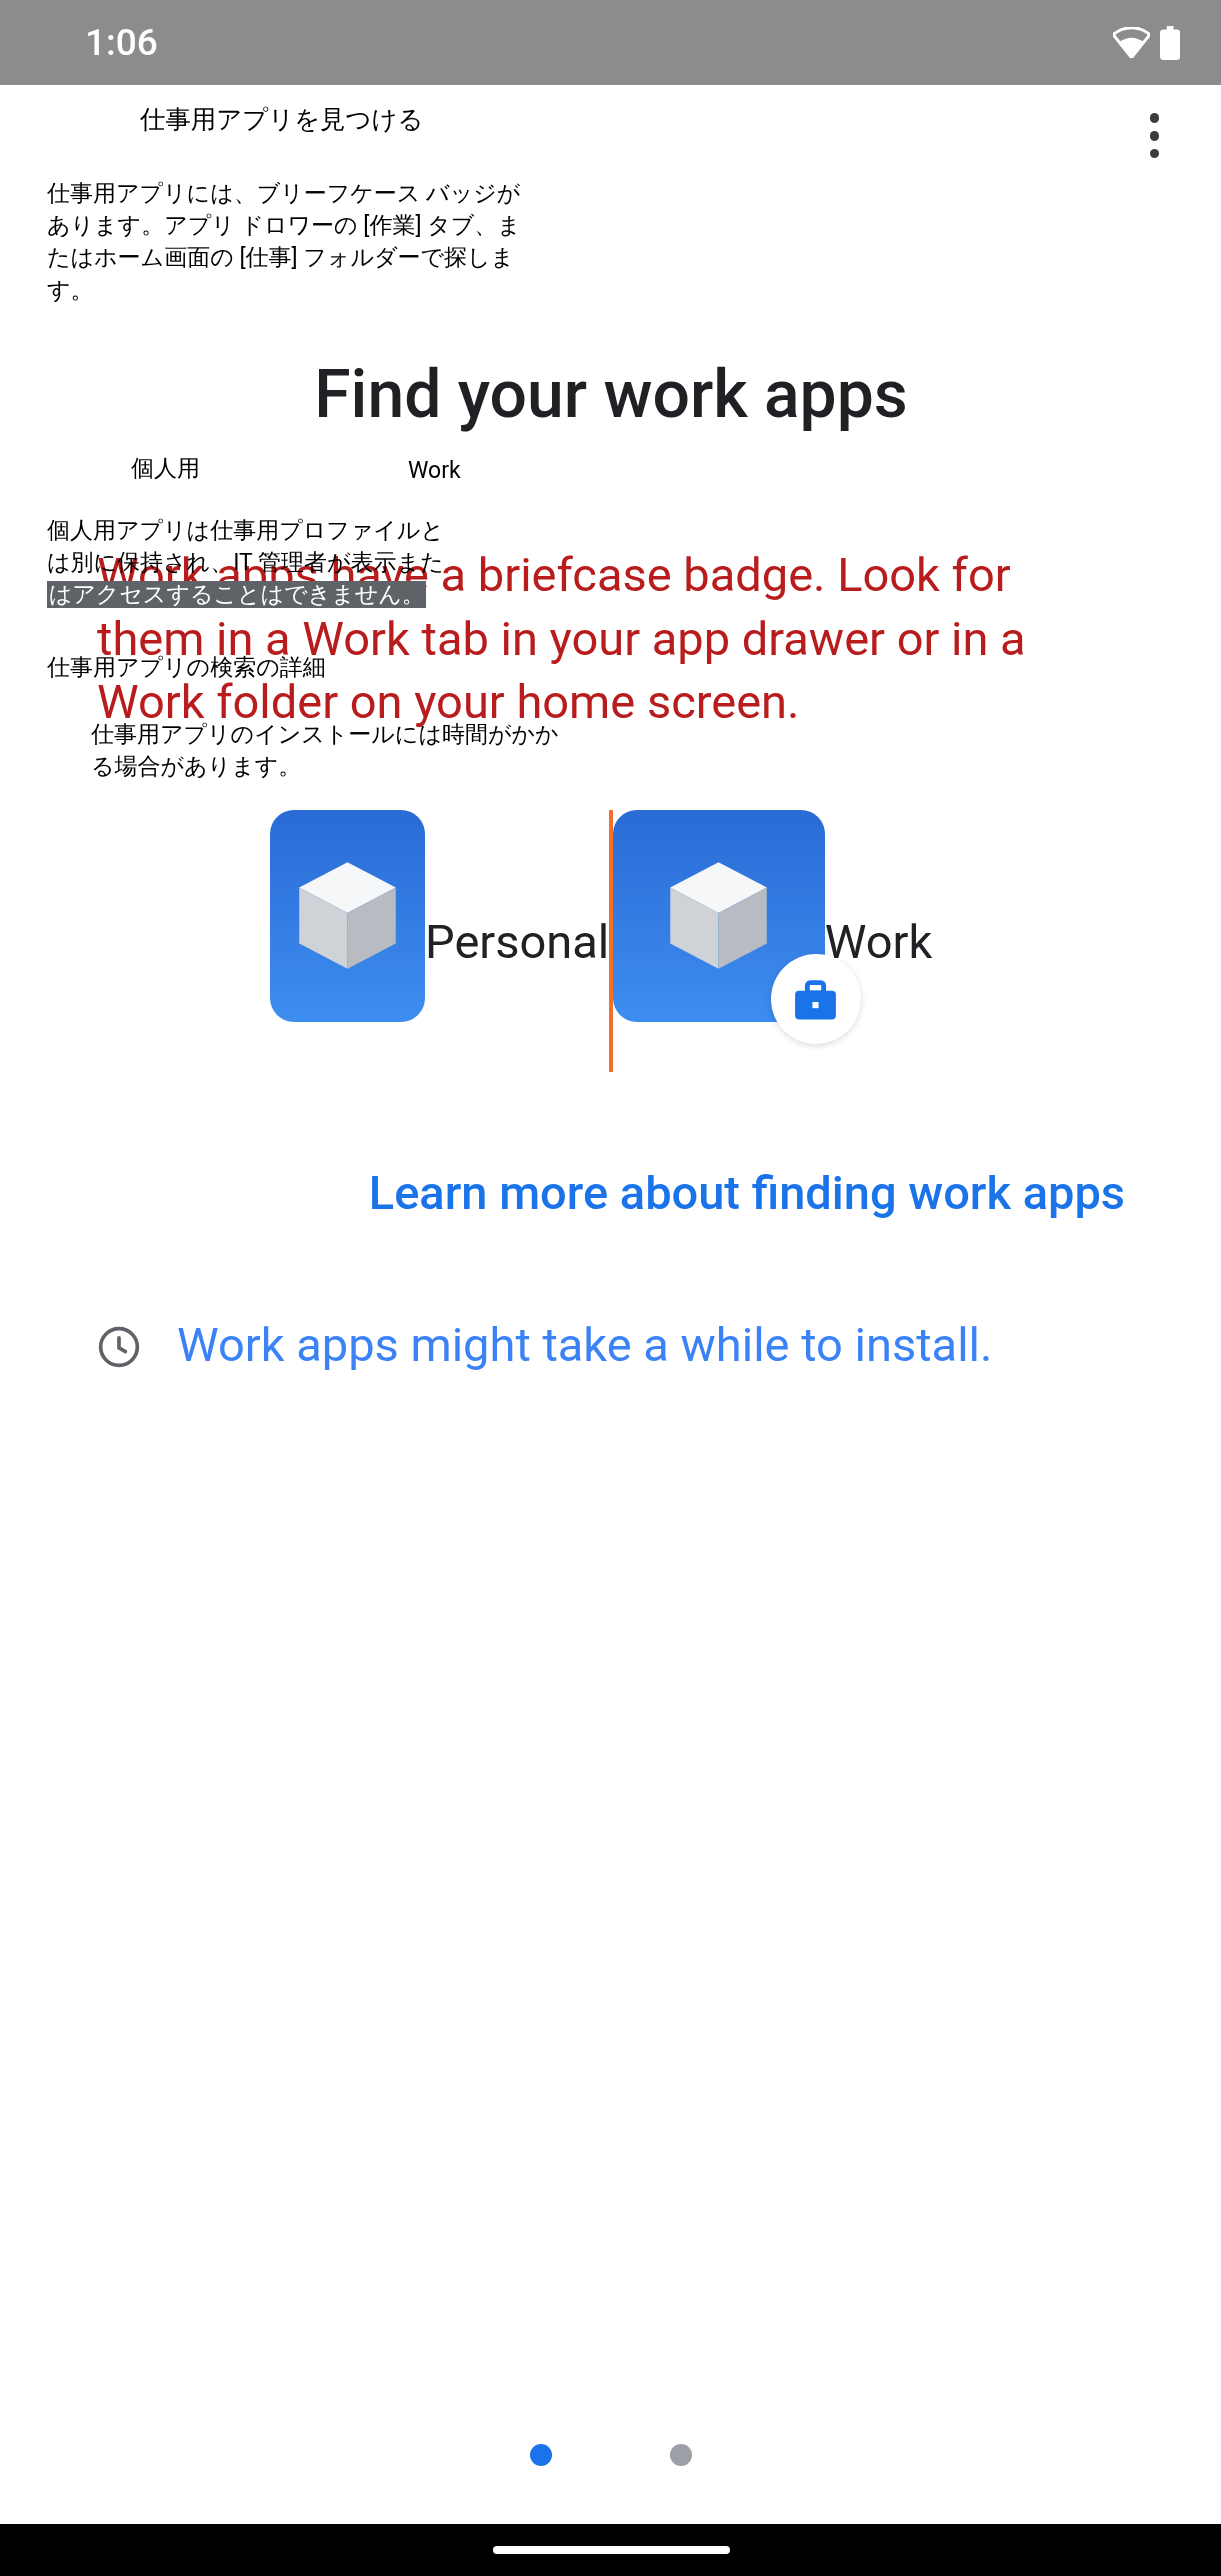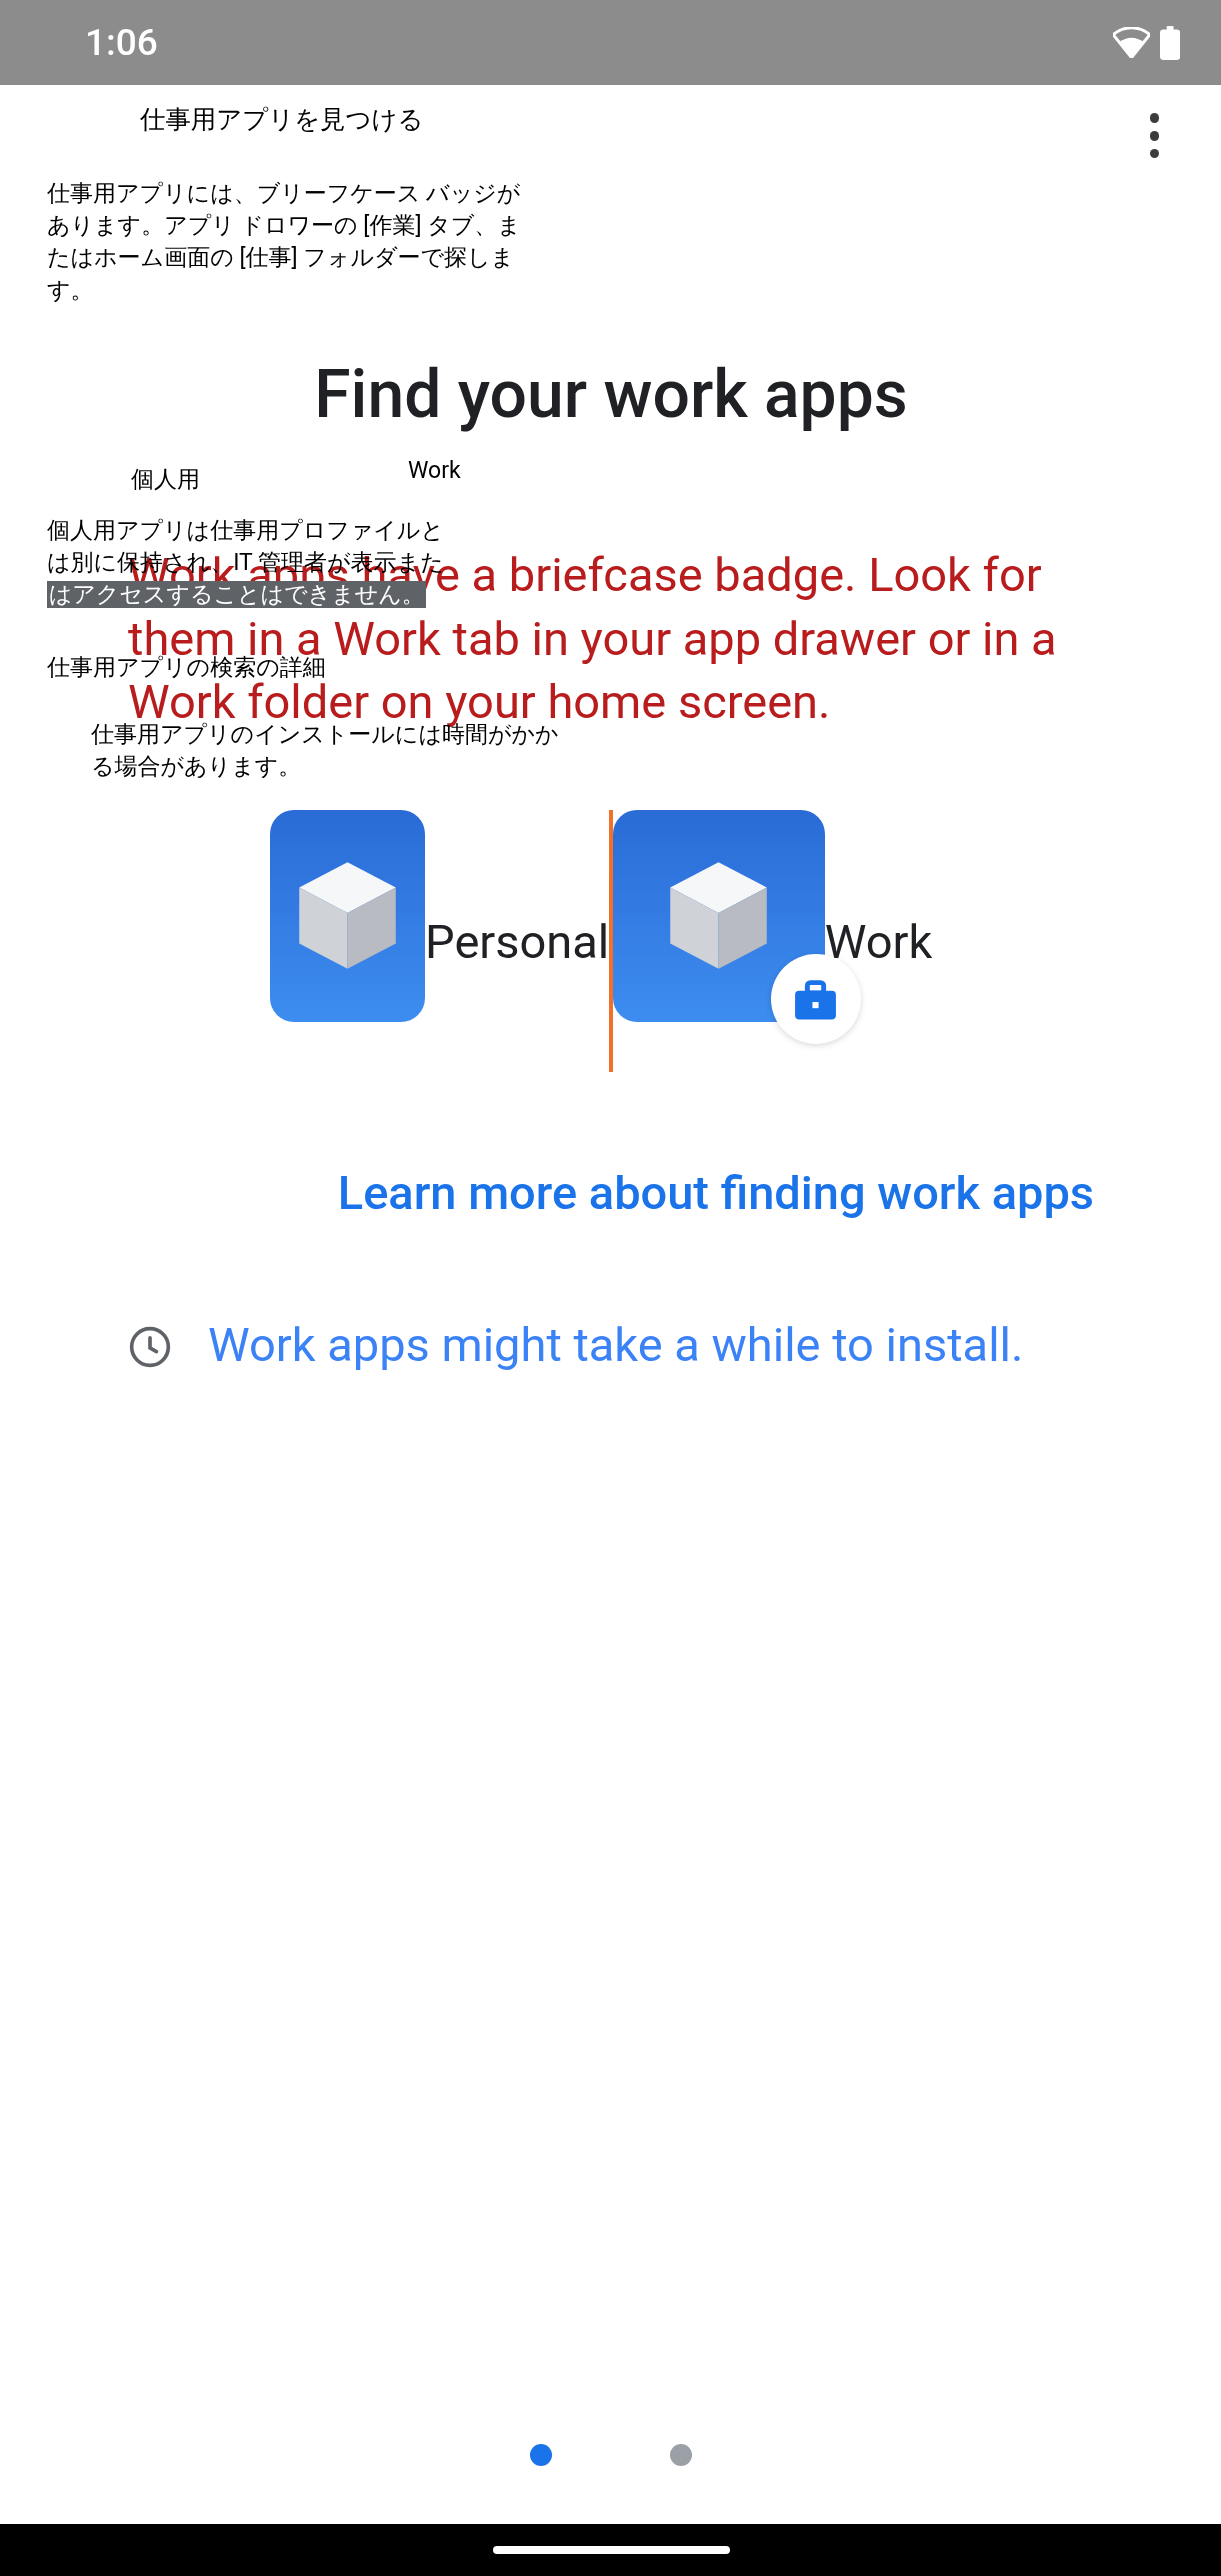--- a/index.html
+++ b/index.html
@@ -4,26 +4,26 @@
 <style>
   * { margin: 0; padding: 0; box-sizing: border-box; }
   html, body { width: 1222px; height: 2576px; font-family: Roboto, "Noto Sans", Arial, sans-serif; background: #fff; }
   .status-bar { height: 85px; background: #8c8c8c; display: flex; align-items: center; justify-content: space-between; padding: 0 42px 0 85px; }
   .status-time { color: #fff; font-size: 37px; font-weight: 500; }
   .status-icons { display: flex; align-items: center; gap: 10.2px; }
   .overflow-row { padding: 25.4px 42px 0 0; display: flex; justify-content: flex-end; }
   .overflow-btn { width: 51px; height: 51px; display: flex; flex-direction: column; align-items: center; justify-content: center; gap: 8.5px; }
   .overflow-btn .dot { width: 9.3px; height: 9.3px; background: #3c3c3c; border-radius: 50%; }
   .jp-overlay { position: absolute; color: #000; z-index: 10; }
-  .content { position: relative; padding: 0 79px; }
+  .content { position: relative; padding: 0 48px; }
   .jp-title { font-size: 25.4px; font-weight: 500; left: 140px; top: 103px; }
   .jp-sub1 { font-size: 23px; left: 47px; top: 178px; width: 474px; line-height: 1.4; }
   .headline { font-size: 66px; font-weight: 500; text-align: center; color: #202124; margin-top: 195px; }
   .body-text { font-size: 47px; color: #b91c1c; margin-top: 110px; line-height: 1.35; padding: 0 49px; }
-  .jp-personal-label { font-size: 23px; left: 131px; top: 453px; margin-top: 11px; }
+  .jp-personal-label { font-size: 23px; left: 131px; top: 453px; }
   .jp-work-label { font-size: 23px; left: 408px; top: 457px; }
   .jp-personal-desc { font-size: 23px; left: 47px; top: 515px; width: 432px; line-height: 1.4; }
   .jp-personal-desc .hl { background: #5f6368; color: #fff; padding: 0 1.7px; }
   .jp-learn { font-size: 23px; left: 47px; top: 652px; }
   .jp-install-note { font-size: 23px; left: 91px; top: 719px; width: 491px; line-height: 1.4; }
   .icon-row { display: flex; justify-content: center; align-items: flex-start; margin-top: 76px; gap: 0; }
   .icon-col { width: 339px; display: flex; align-items: center; }
   .divider-vert { width: 3.4px; height: 262px; background: #f2702a; margin-top: 0; }
   .app-icon { width: 212px; height: 212px; border-radius: 24px; background: linear-gradient(180deg, #2a6bd6 0%, #3d8df0 100%); display: flex; align-items: center; justify-content: center; position: relative; }
   .cube-svg { width: 127px; height: 127px; }

